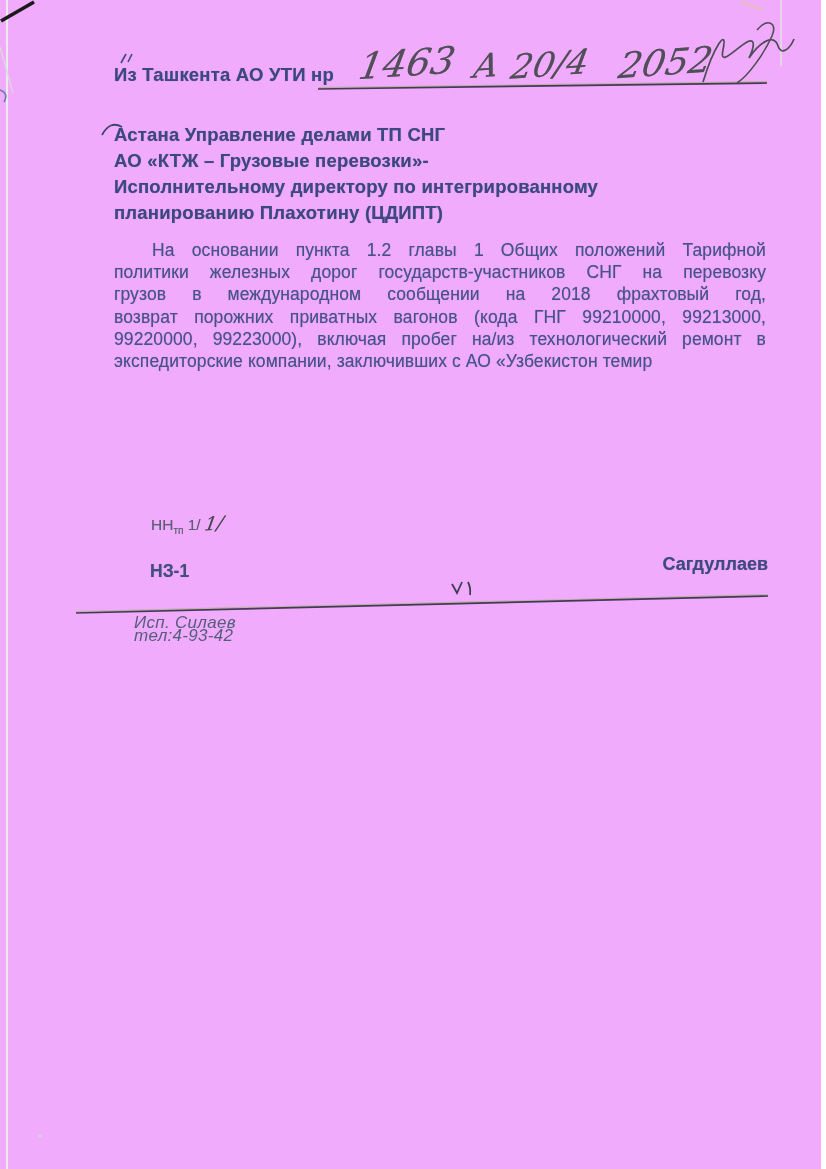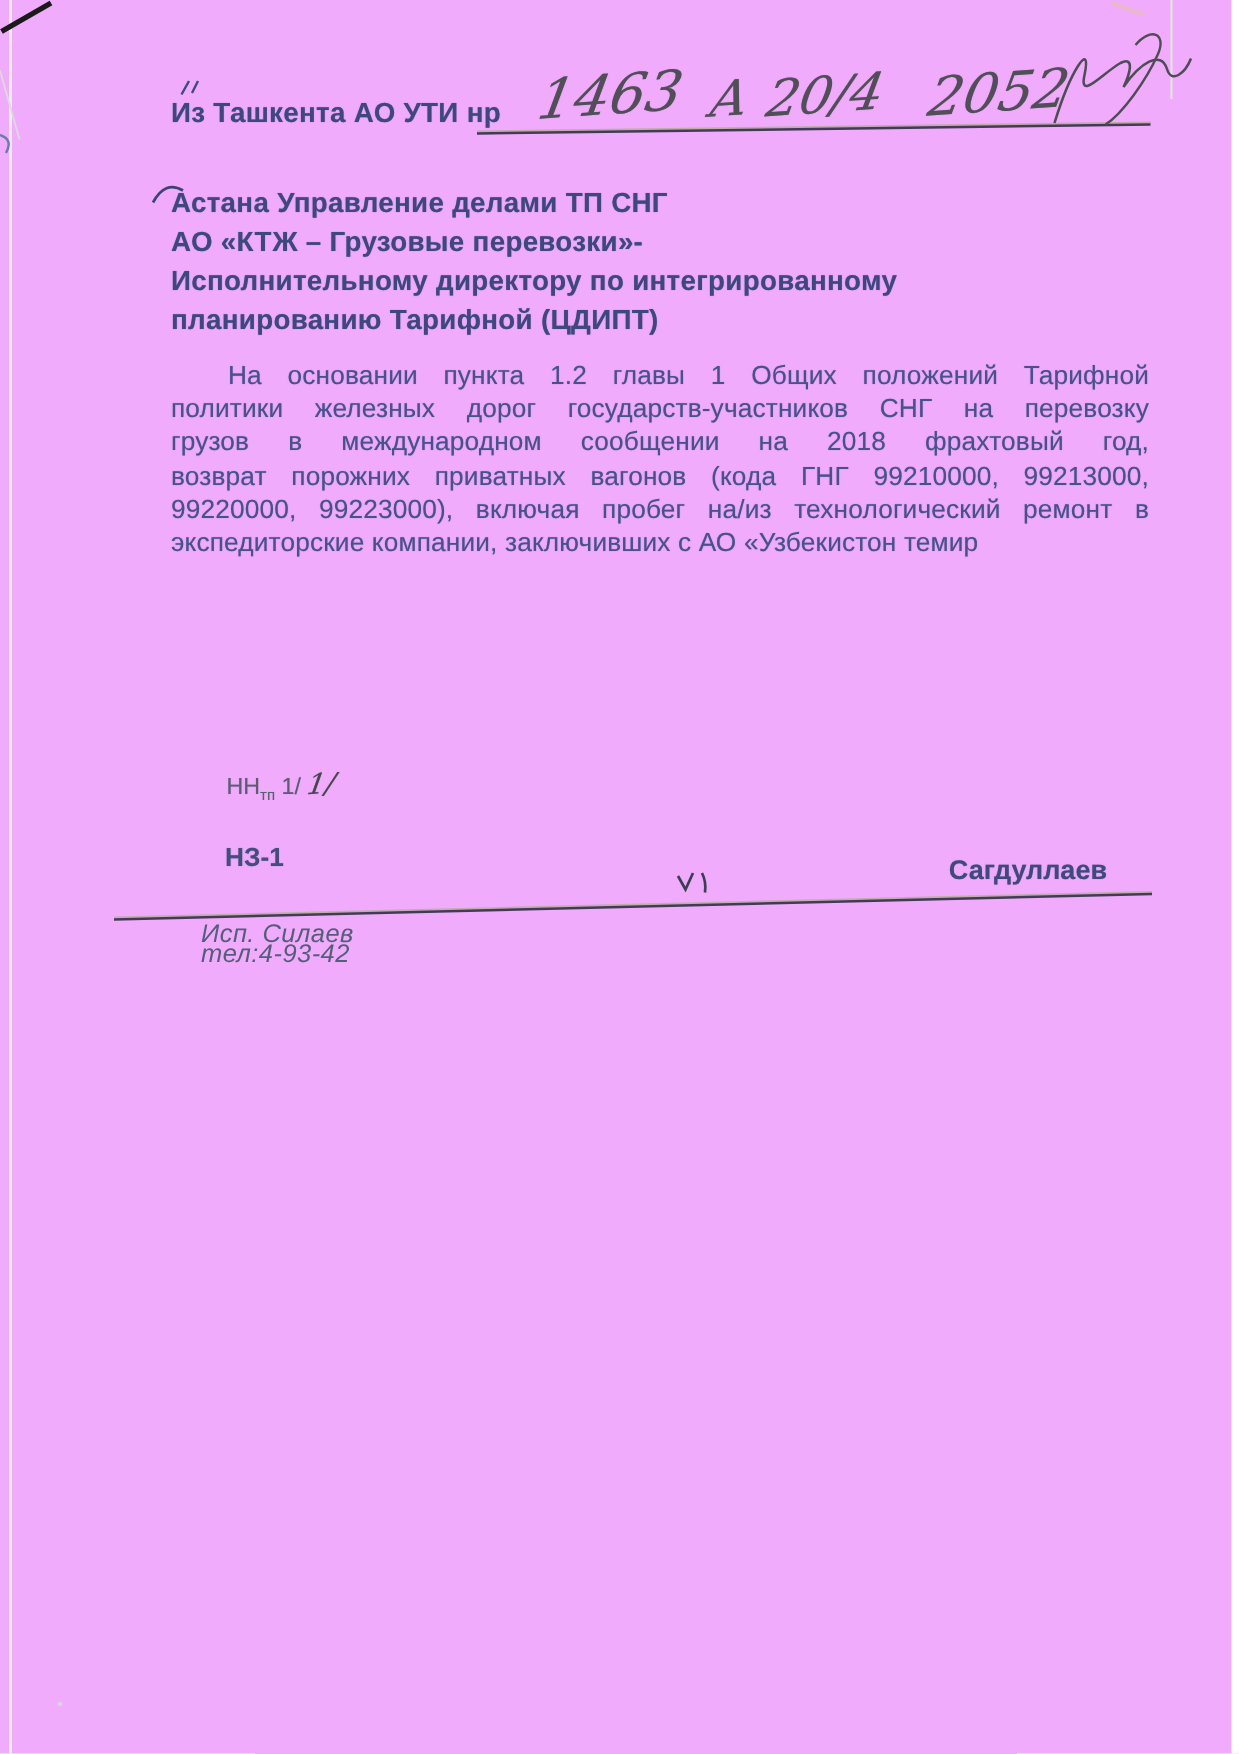--- a/index.html
+++ b/index.html
@@ -66,23 +66,23 @@
     display:inline-block; margin-left:4px;
     font-family:"DejaVu Serif", serif; font-style:italic;
     font-size:19px; color:#46464c; transform:skewX(-12deg) rotate(-3deg);
   }
   .left-code {
     position:absolute; left:150px; top:561px;
     font-size:17.5px; font-weight:600; color:#444e7d;
     text-shadow:0 0 0.7px rgba(68,78,125,0.5);
   }
   .signer {
-    position:absolute; left:528px; top:554px; width:210px;
+    position:absolute; left:558px; top:554px; width:210px;
     text-align:right; font-size:18px; font-weight:600; color:#3f4a7c;
-    text-shadow:0 0 0.7px rgba(63,74,124,0.5); white-space:nowrap;margin-top:16px;
+    text-shadow:0 0 0.7px rgba(63,74,124,0.5); white-space:nowrap;
   }
 
   
   .footer-exec, .footer-phone {
     position:absolute; left:134px;
     font-size:17px; font-style:italic; font-weight:500;
     color:#555e79; letter-spacing:0.3px;text-align:center;
   }
   .footer-exec  { top:613px; }
   .footer-phone { top:626px; }
@@ -131,21 +131,21 @@
 
   <span class="hw hw-number">1463</span>
   <span class="hw hw-letter">А</span>
   <span class="hw hw-date">20/4</span>
   <span class="hw hw-time">2052</span>
 
   <div class="address">
       <div class="addr-line">Астана Управление делами ТП СНГ</div>
       <div class="addr-line">АО «КТЖ – Грузовые перевозки»-</div>
       <div class="addr-line">Исполнительному директору по интегрированному</div>
-      <div class="addr-line">планированию Тарифной (ЦДИПТ)</div>
+      <div class="addr-line">планированию Плахотину (ЦДИПТ)</div>
     </div>
 
   <div class="body-par">
       <div class="body-line">На основании пункта 1.2 главы 1 Общих положений Тарифной</div>
       <div class="body-line">политики железных дорог государств-участников СНГ на перевозку</div>
       <div class="body-line">грузов в международном сообщении на 2018 фрахтовый год,</div>
       <div class="body-line">возврат порожних приватных вагонов (кода ГНГ 99210000, 99213000,</div>
       <div class="body-line">99220000, 99223000), включая пробег на/из технологический ремонт в</div>
       <div class="body-line">экспедиторские компании, заключивших с АО «Узбекистон темир</div>
     </div>

